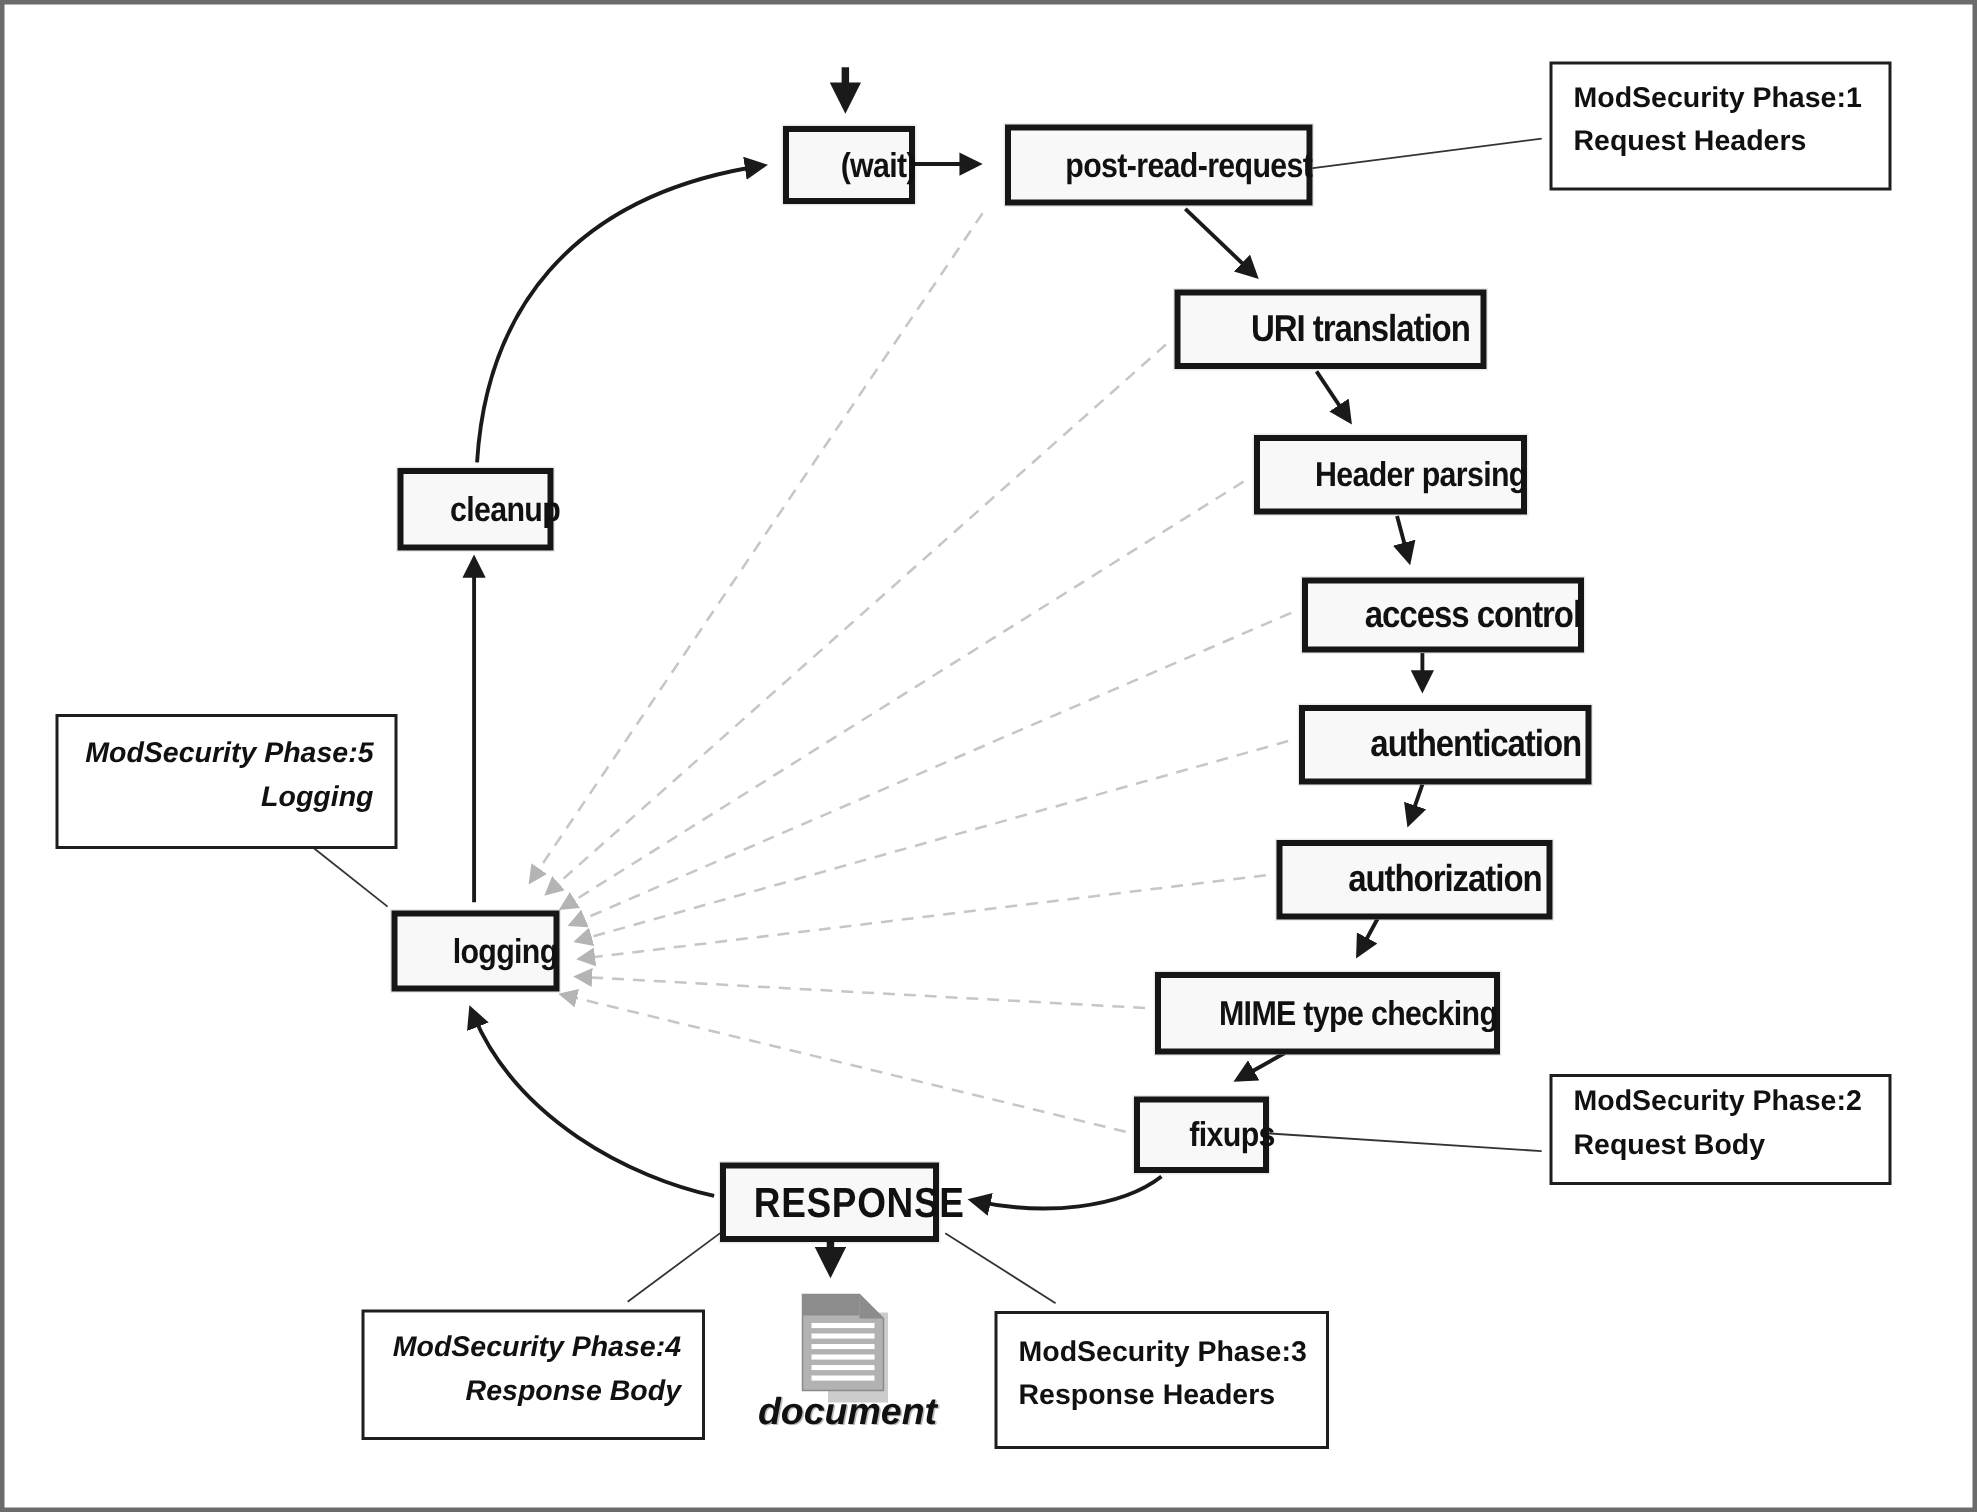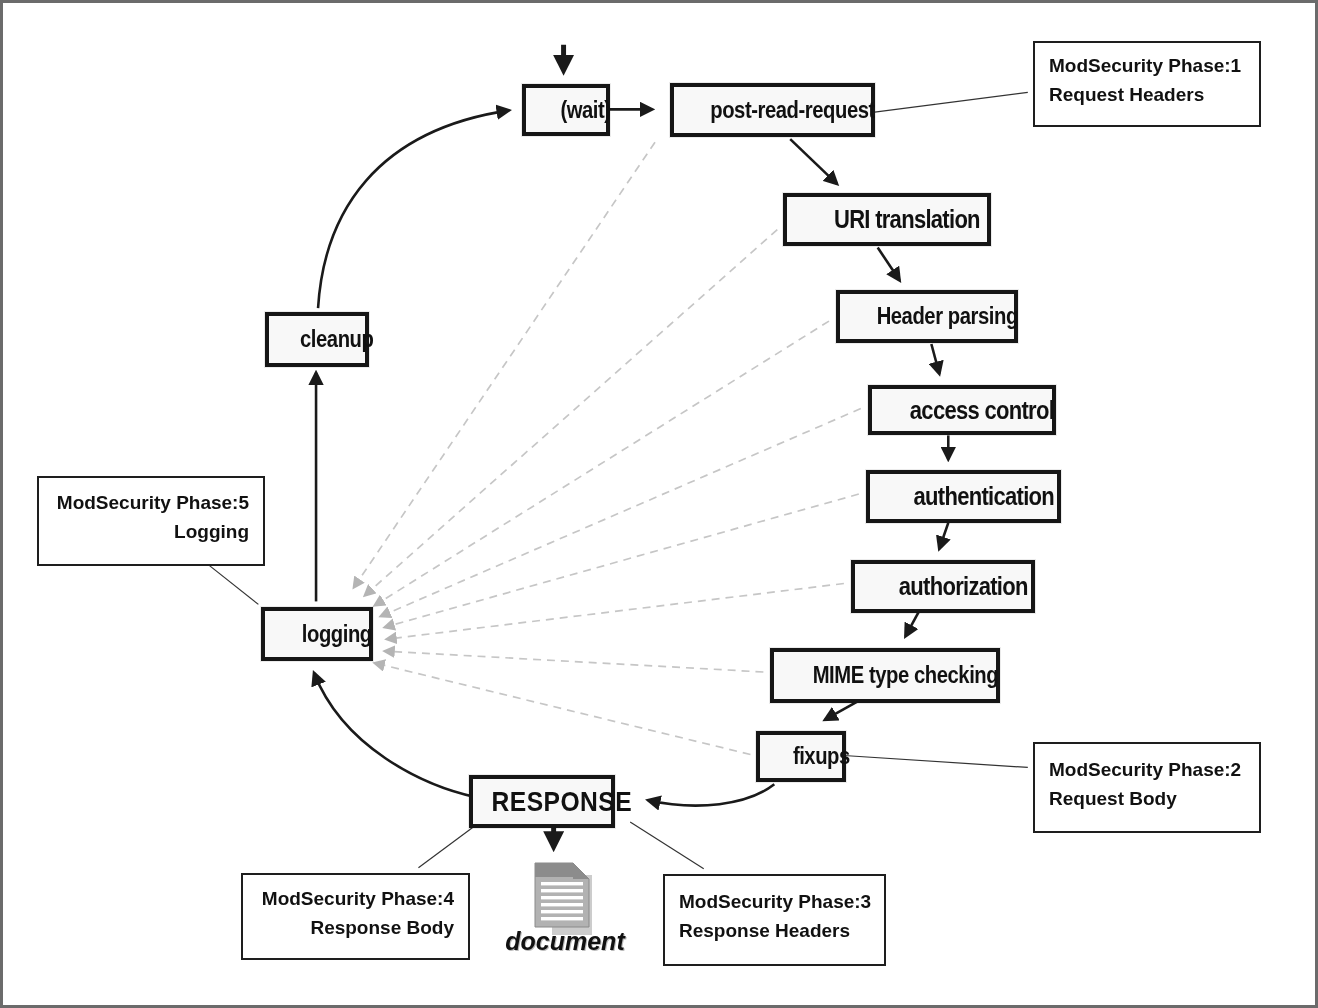--- a/index.html
+++ b/index.html
@@ -73,21 +73,21 @@
     gap: 2px;
   }
   .callout-line {
     font-weight: bold;
     font-size: 19px;
     line-height: 1.4;
     color: var(--text);
     white-space: nowrap;
   }
   .callout.align-left  { align-items: flex-start; text-align: left;  }
-  .callout.align-right { align-items: flex-end;   text-align: center; }
+  .callout.align-right { align-items: flex-end;   text-align: center; font-style: italic; }
 
   #document-icon-wrap { position: absolute; left: 524px; top: 856px; width: 80px; height: 80px; }
   #document-label {
     position: absolute;
     left: 492px; top: 924px; width: 140px;
     text-align: center;
     font-weight: bold;
     font-style: italic;
     font-size: 25px;
     color: var(--text);
@@ -169,35 +169,35 @@
   </div>
   <div class="node heavy" style="left:848px;top:557px;width:184px;height:53px">
     <span class="node-label">authorization</span>
   </div>
   <div class="node" style="left:767px;top:645px;width:230px;height:55px">
     <span class="node-label">MIME type checking</span>
   </div>
   <div class="node" style="left:753px;top:728px;width:90px;height:51px">
     <span class="node-label">fixups</span>
   </div>
-  <div class="node response" style="left:466px;top:772px;width:146px;height:53px">
+  <div class="node response" style="left:477px;top:772px;width:146px;height:53px">
     <span class="node-label">RESPONSE</span>
   </div>
   <div class="node" style="left:258px;top:604px;width:112px;height:54px">
     <span class="node-label">logging</span>
   </div>
   <div class="node" style="left:262px;top:309px;width:104px;height:55px">
     <span class="node-label">cleanup</span>
   </div>
 
   <div class="callout align-left" style="left:1030px;top:38px;width:228px;height:86px">
     <span class="callout-line">ModSecurity Phase:1</span>
     <span class="callout-line">Request Headers</span>
   </div>
-  <div class="callout align-left" style="left:1030px;top:739px;width:228px;height:91px">
+  <div class="callout align-left" style="left:1030px;top:713px;width:228px;height:74px">
     <span class="callout-line">ModSecurity Phase:2</span>
     <span class="callout-line">Request Body</span>
   </div>
   <div class="callout align-left" style="left:660px;top:871px;width:223px;height:92px">
     <span class="callout-line">ModSecurity Phase:3</span>
     <span class="callout-line">Response Headers</span>
   </div>
   <div class="callout align-right" style="left:238px;top:870px;width:229px;height:87px">
     <span class="callout-line">ModSecurity Phase:4</span>
     <span class="callout-line">Response Body</span>

